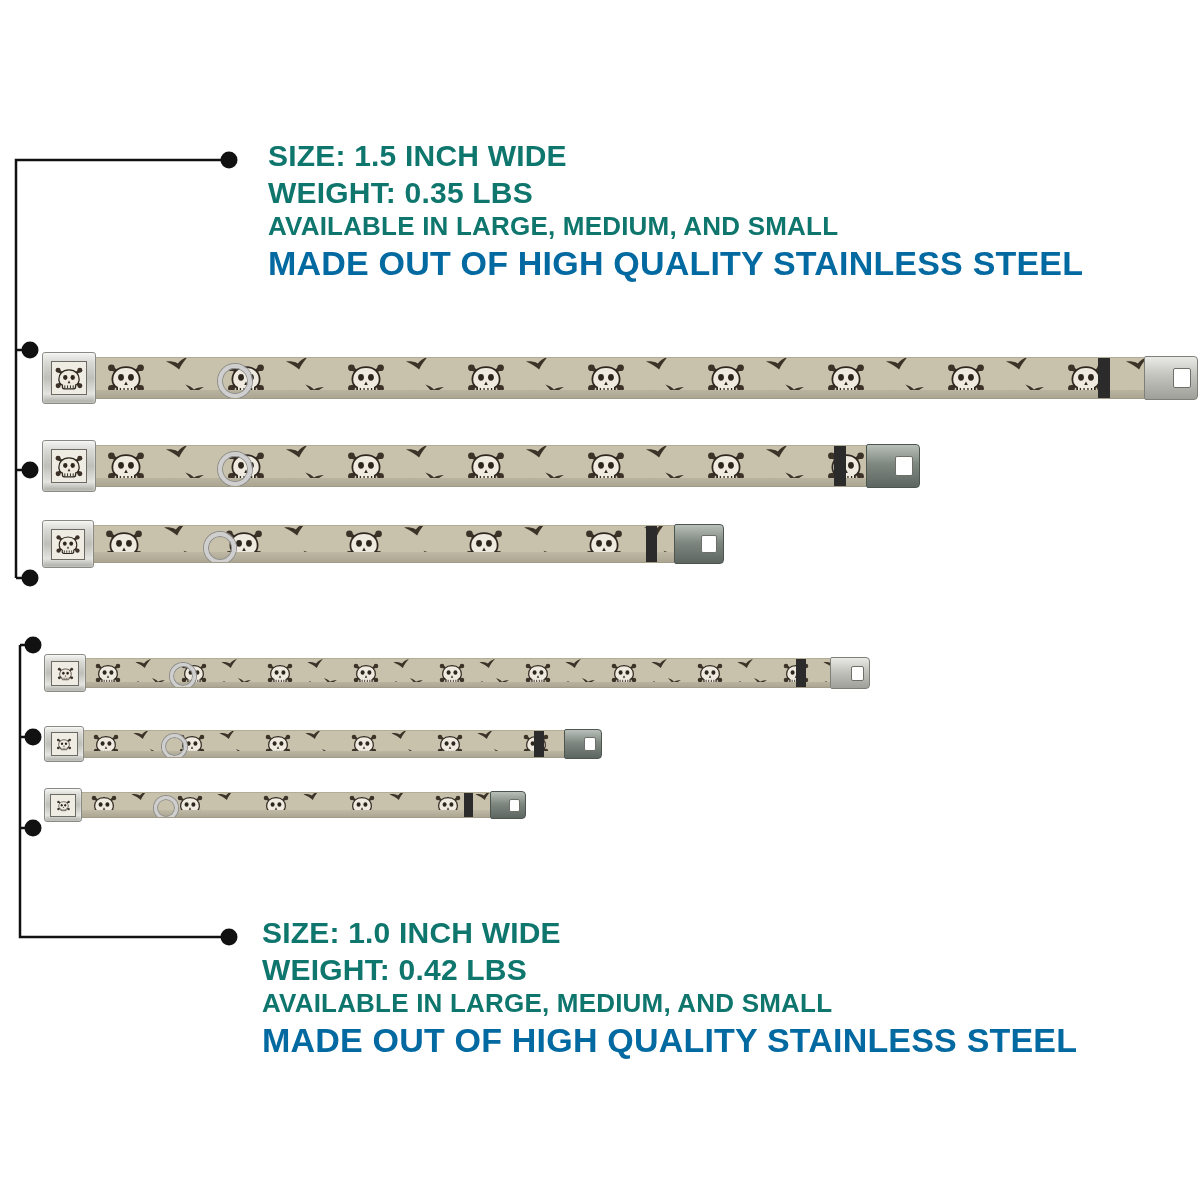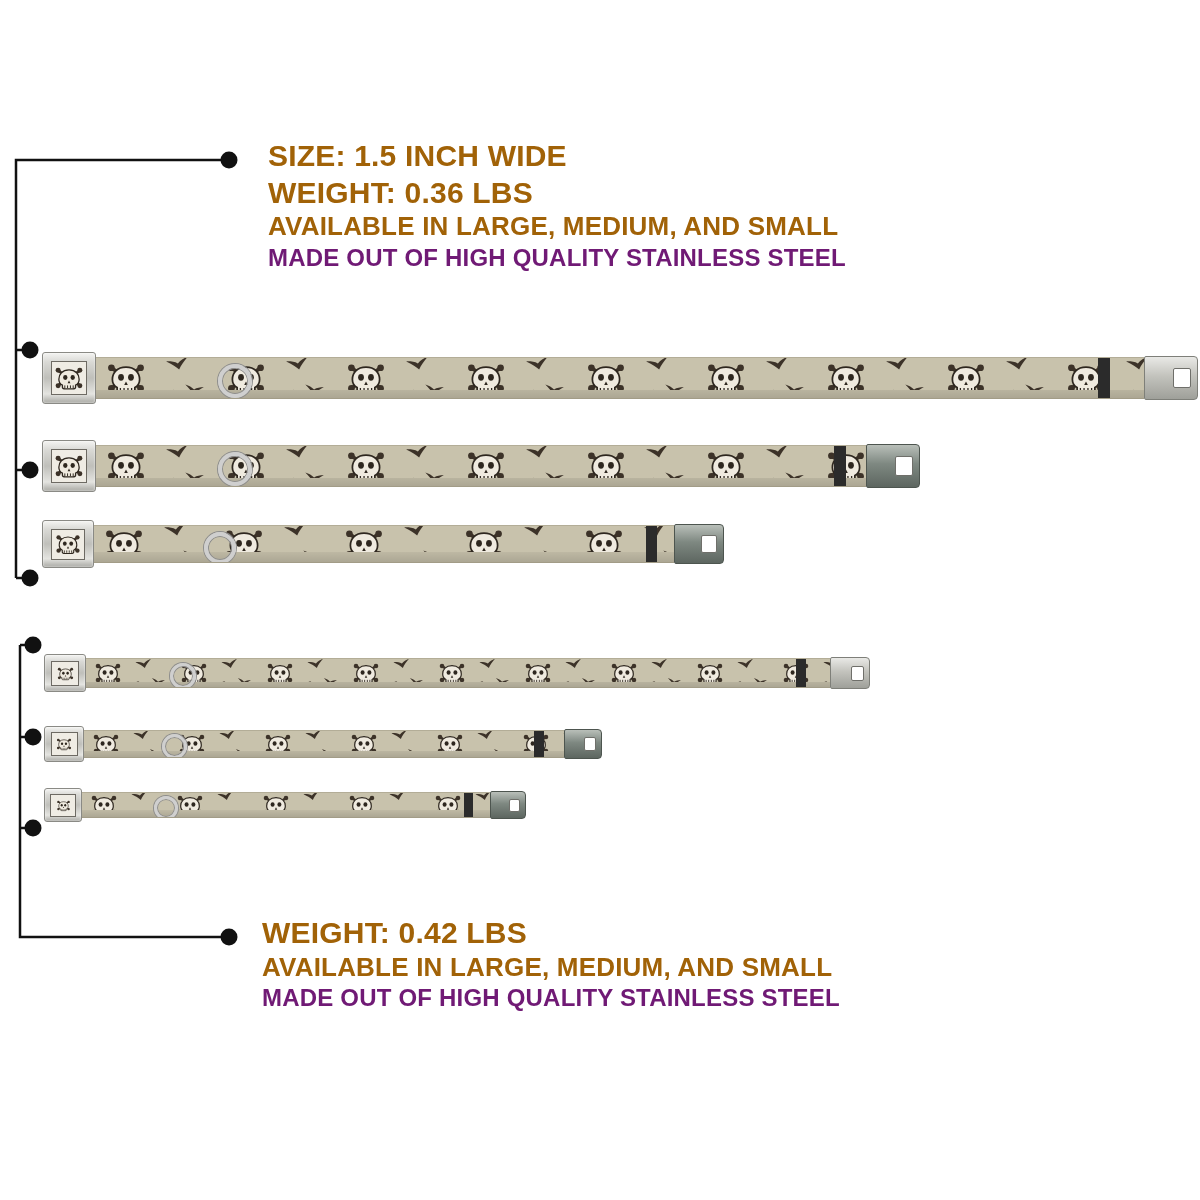--- a/index.html
+++ b/index.html
@@ -20,27 +20,27 @@
   }
 
   
   .spec-block {
     position: absolute;
     line-height: 1.22;
     white-space: nowrap;
   }
   .spec-line {
     font-weight: bold;
-    color: #a16207;
+    color: #0f766e;
     letter-spacing: 0.2px;
   }
   .spec-line.l1 { font-size: 30px; }
   .spec-line.l2 { font-size: 30px; }
   .spec-line.l3 { font-size: 26px; }
-  .spec-line.l4 { font-size: 24px; color: #701a75; }
+  .spec-line.l4 { font-size: 34px; color: #0369a1; }
 
   #spec-top { left: 268px; top: 138px; }
   #spec-bottom { left: 262px; top: 915px; }
 
   
   .leader-svg {
     position: absolute;
     left: 0; top: 0;
     width: 1200px; height: 1200px;
     pointer-events: none;
@@ -204,21 +204,21 @@
         <use href="#skullGlyph" transform="translate(22,19) scale(0.74)"></use>
         <use href="#birdGlyph" transform="translate(58,10) scale(0.72) rotate(-12)"></use>
         <use href="#birdGlyph" transform="translate(72,28) scale(0.6) rotate(8)"></use>
         <use href="#birdGlyph" transform="translate(48,30) scale(0.5) rotate(-4)"></use>
       </pattern>
     </defs>
   </svg>
 
   <div class="spec-block" id="spec-top">
     <div class="spec-line l1">SIZE: 1.5 INCH WIDE</div>
-    <div class="spec-line l2">WEIGHT: 0.36 LBS</div>
+    <div class="spec-line l2">WEIGHT: 0.35 LBS</div>
     <div class="spec-line l3">AVAILABLE IN LARGE, MEDIUM, AND SMALL</div>
     <div class="spec-line l4">MADE OUT OF HIGH QUALITY STAINLESS STEEL</div>
   </div>
 
   <div class="collar" style="left:42px; top:352px;">
     <div class="buckle" style="width:52px;height:50px;">
       <div class="buckle-face" style="width:34px;height:32px;">
         <svg width="30" height="28" viewBox="-16 -16 32 32">
             <use href="#skullGlyph" transform="scale(0.92)"></use>
           </svg>
@@ -330,18 +330,19 @@
       </svg>
       <div class="dring small" style="width:18px;height:18px;left:72px;top:3px;"></div>
       <div class="keeper" style="width:9px;height:28px;left:382px;top:-2px;"></div>
     </div>
     <div class="tongue dark" style="width:34px;height:26px;">
       <div class="hole" style="width:9px;height:11px;margin-right:5px;"></div>
     </div>
   </div>
 
   <div class="spec-block" id="spec-bottom">
+    <div class="spec-line l1">SIZE: 1.0 INCH WIDE</div>
     <div class="spec-line l2">WEIGHT: 0.42 LBS</div>
     <div class="spec-line l3">AVAILABLE IN LARGE, MEDIUM, AND SMALL</div>
     <div class="spec-line l4">MADE OUT OF HIGH QUALITY STAINLESS STEEL</div>
   </div>
 
 </div>
 
 </body></html>

